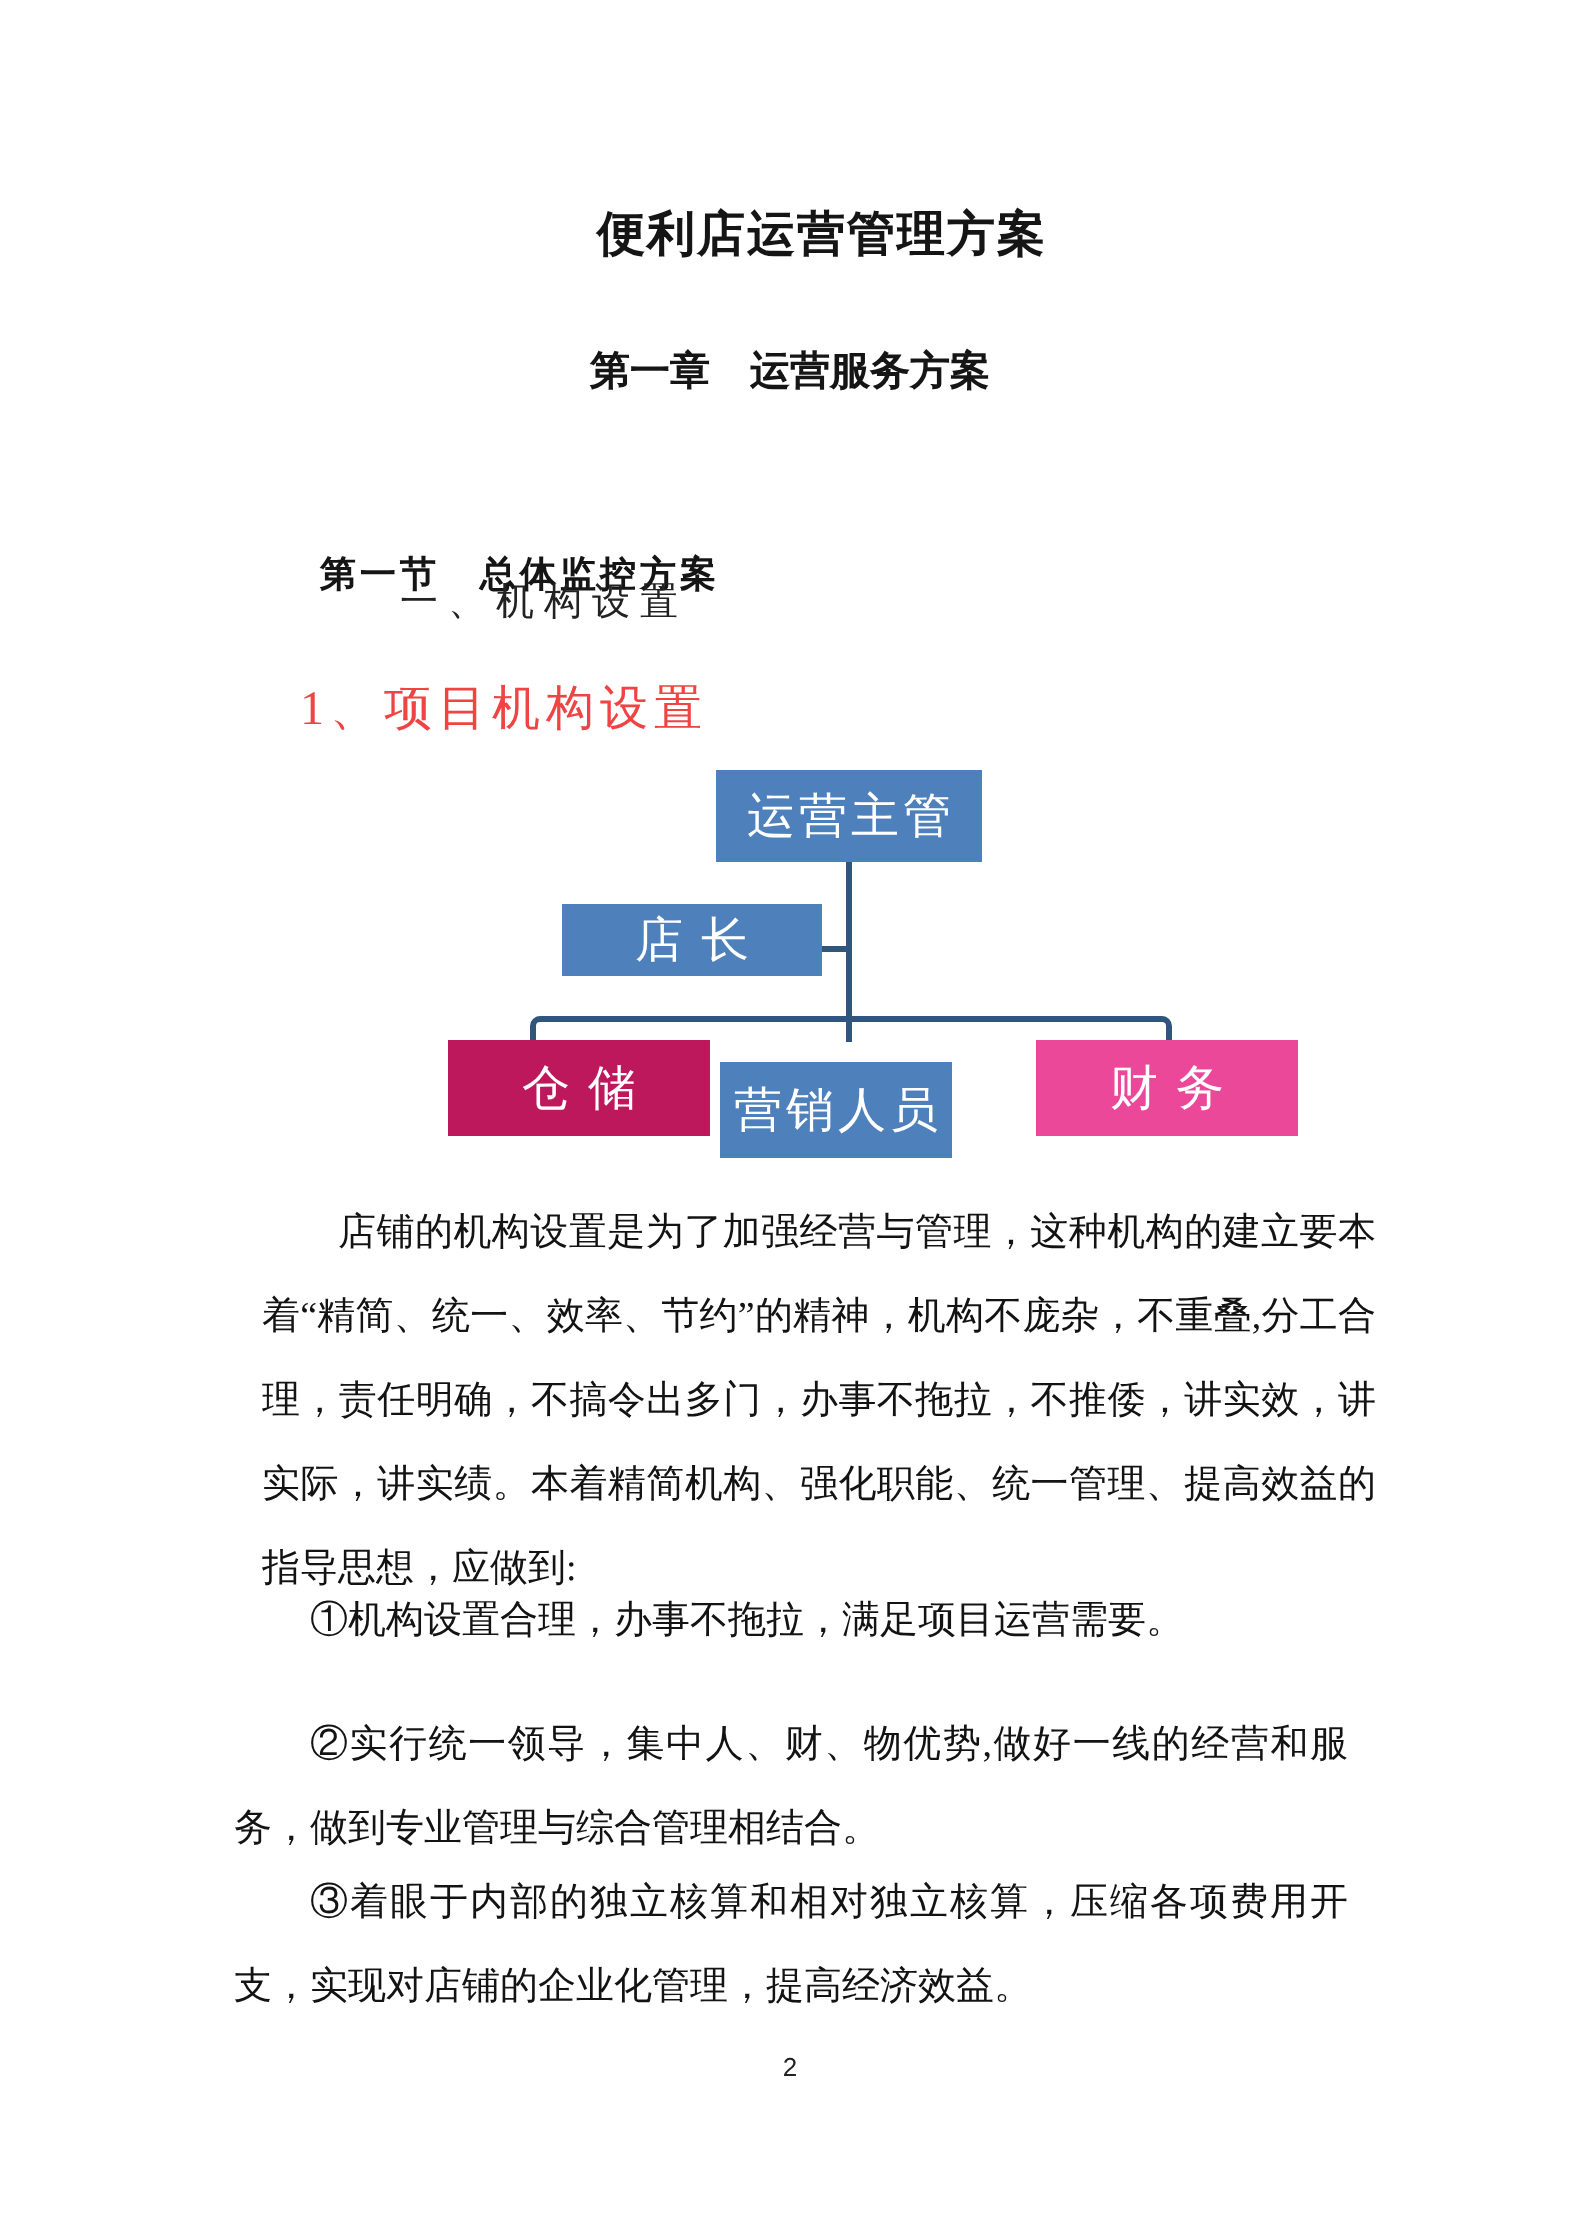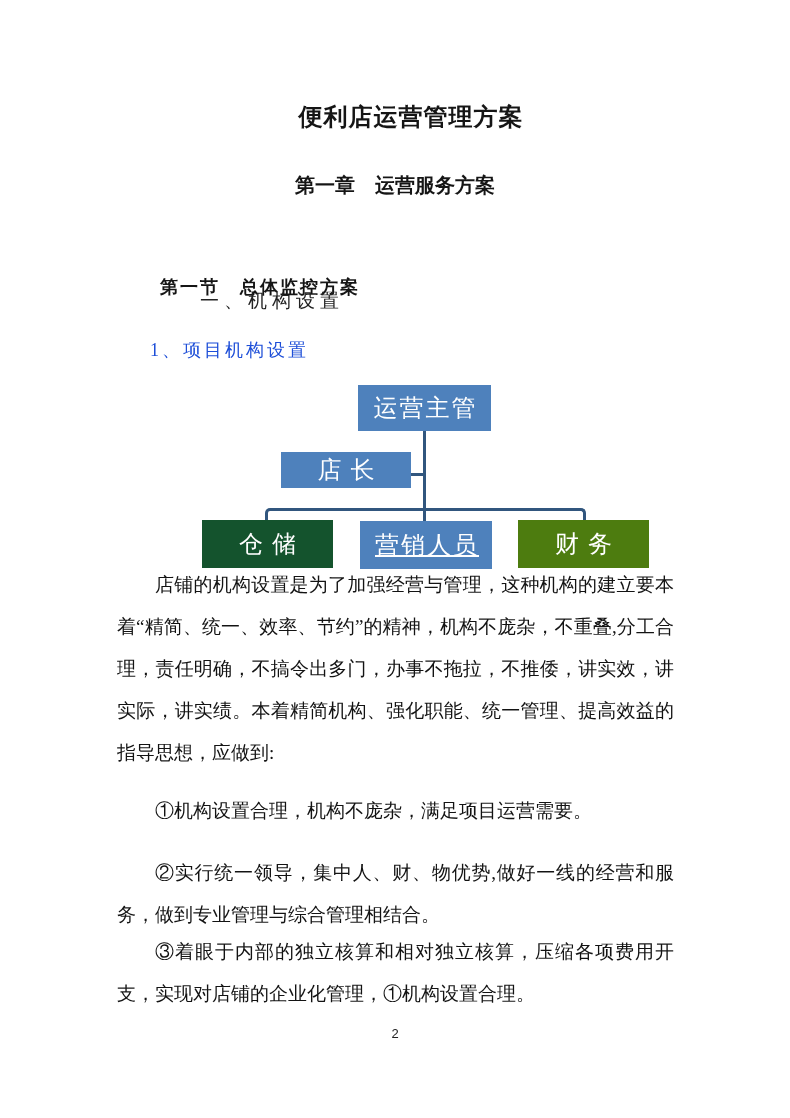--- a/index.html
+++ b/index.html
@@ -22,57 +22,57 @@
   .section-heading {
     position: absolute; top: 247px; left: 160px;
     font-size: 18px; font-weight: bold; letter-spacing: 2px; margin-top: 28px;
   }
   .subheading-1 {
     position: absolute; top: 288px; left: 160px;
     font-size: 19px; letter-spacing: 5px; color: #222; margin-left: 40px;
   }
   .subheading-2 {
     position: absolute; top: 338px; left: 150px;
-    font-size: 18px; letter-spacing: 3px; color: #1d4ed8;
+    font-size: 24px; letter-spacing: 3px; color: #ef4444;
   }
   
   .org-chart {
     position: absolute; top: 383px; left: 117px;
     width: 556px; height: 192px;
   }
   .org-box {
     position: absolute;
     display: flex; align-items: center; justify-content: center;
     color: #ffffff; font-size: 24px; letter-spacing: 2px;
     text-indent: 2px;
     text-align: center;
   }
   .org-box.two-char { letter-spacing: 9px; text-indent: 9px; }
   .node-root      { left: 241px; top: 2px;   width: 133px; height: 46px; }
   .node-manager   { left: 164px; top: 69px;  width: 130px; height: 36px; }
   .node-child-0   { left: 85px;  top: 137px; width: 131px; height: 48px; }
-  .node-child-1   { left: 243px; top: 138px; width: 132px; height: 48px; text-decoration: underline; }
+  .node-child-1   { left: 243px; top: 148px; width: 116px; height: 48px; }
   .node-child-2   { left: 401px; top: 137px; width: 131px; height: 48px; }
   .org-line { position: absolute; }
   .trunk-line   { left: 306px; top: 48px;  width: 3px;  height: 90px; }
   .manager-stub { left: 293px; top: 90px;  width: 16px; height: 3px; }
   .bracket {
     position: absolute; left: 148px; top: 125px; width: 321px; height: 14px;
     border-style: solid; border-width: 3px 3px 0 3px;
     border-radius: 5px 5px 0 0;
     background: transparent !important;
   }
   
   .body-para {
     position: absolute; left: 117px; width: 557px;
     font-size: 19px; line-height: 42px;
     text-align: justify; text-indent: 2em;
     color: #131313;
   }
-  .para-0 { top: 564px; }
+  .para-0 { top: 596px; margin-left: 14px; }
   .para-1 { top: 790px; }
   .para-2 { top: 852px; }
   .para-3 { top: 931px; }
   .page-footer {
     position: absolute; top: 1026px; left: 0; width: 790px;
     text-align: center; font-size: 13px;
     font-family: "Liberation Sans", "DejaVu Sans", sans-serif;
     color: #222;
   }
 </style>
@@ -89,23 +89,23 @@
 
 <div class="subheading-2">1、项目机构设置</div>
 
 <div class="org-chart">
   <div class="org-line trunk-line" style="background: rgb(49, 86, 126);"></div>
   <div class="org-line manager-stub" style="background: rgb(49, 86, 126);"></div>
   <div class="bracket" style="border-color: rgb(49, 86, 126);"></div>
 
   <div class="org-box node-root" style="background: rgb(78, 129, 188);">运营主管</div>
   <div class="org-box node-manager two-char" style="background: rgb(78, 129, 188);">店长</div>
-  <div class="org-box node-child-0 two-char" style="background: #14532d;">仓储</div>
+  <div class="org-box node-child-0 two-char" style="background: #be185d; margin-left: 22px;">仓储</div>
   <div class="org-box node-child-1" style="background: rgb(78, 129, 188);">营销人员</div>
-  <div class="org-box node-child-2 two-char" style="background: #4d7c0f;">财务</div>
+  <div class="org-box node-child-2 two-char" style="background: #ec4899;">财务</div>
 </div>
 
 <p class="body-para para-0">店铺的机构设置是为了加强经营与管理，这种机构的建立要本着“精简、统一、效率、节约”的精神，机构不庞杂，不重叠,分工合理，责任明确，不搞令出多门，办事不拖拉，不推倭，讲实效，讲实际，讲实绩。本着精简机构、强化职能、统一管理、提高效益的指导思想，应做到:</p>
-<p class="body-para para-1">①机构设置合理，机构不庞杂，满足项目运营需要。</p>
+<p class="body-para para-1">①机构设置合理，办事不拖拉，满足项目运营需要。</p>
 <p class="body-para para-2">②实行统一领导，集中人、财、物优势,做好一线的经营和服务，做到专业管理与综合管理相结合。</p>
-<p class="body-para para-3">③着眼于内部的独立核算和相对独立核算，压缩各项费用开支，实现对店铺的企业化管理，①机构设置合理。</p>
+<p class="body-para para-3">③着眼于内部的独立核算和相对独立核算，压缩各项费用开支，实现对店铺的企业化管理，提高经济效益。</p>
 
 <div class="page-footer">2</div>
 
 </body></html>

